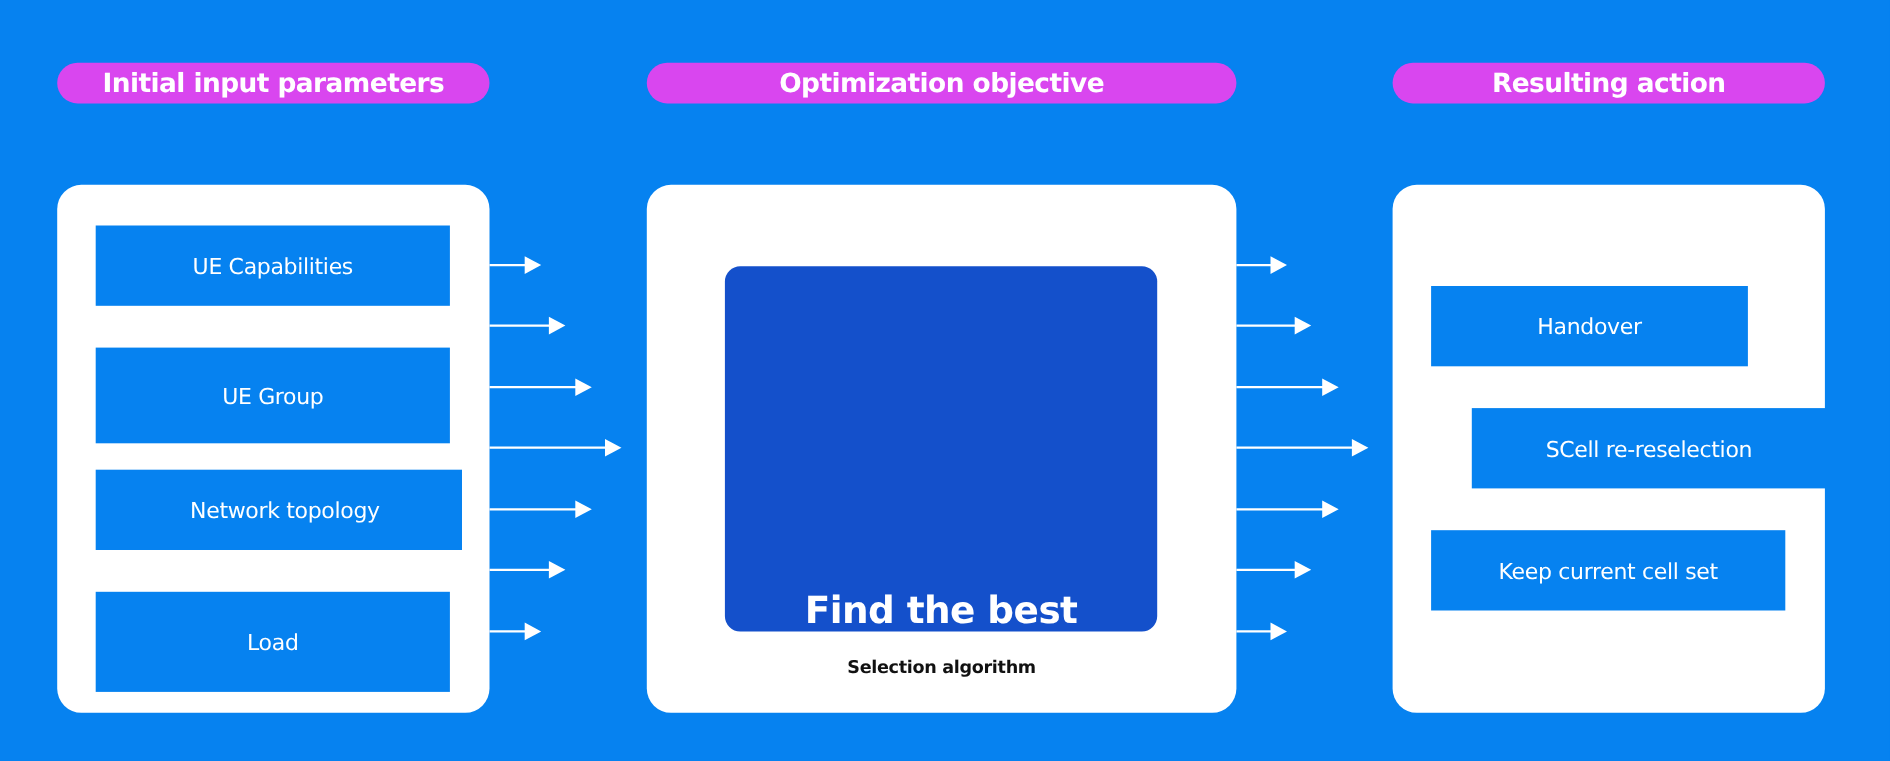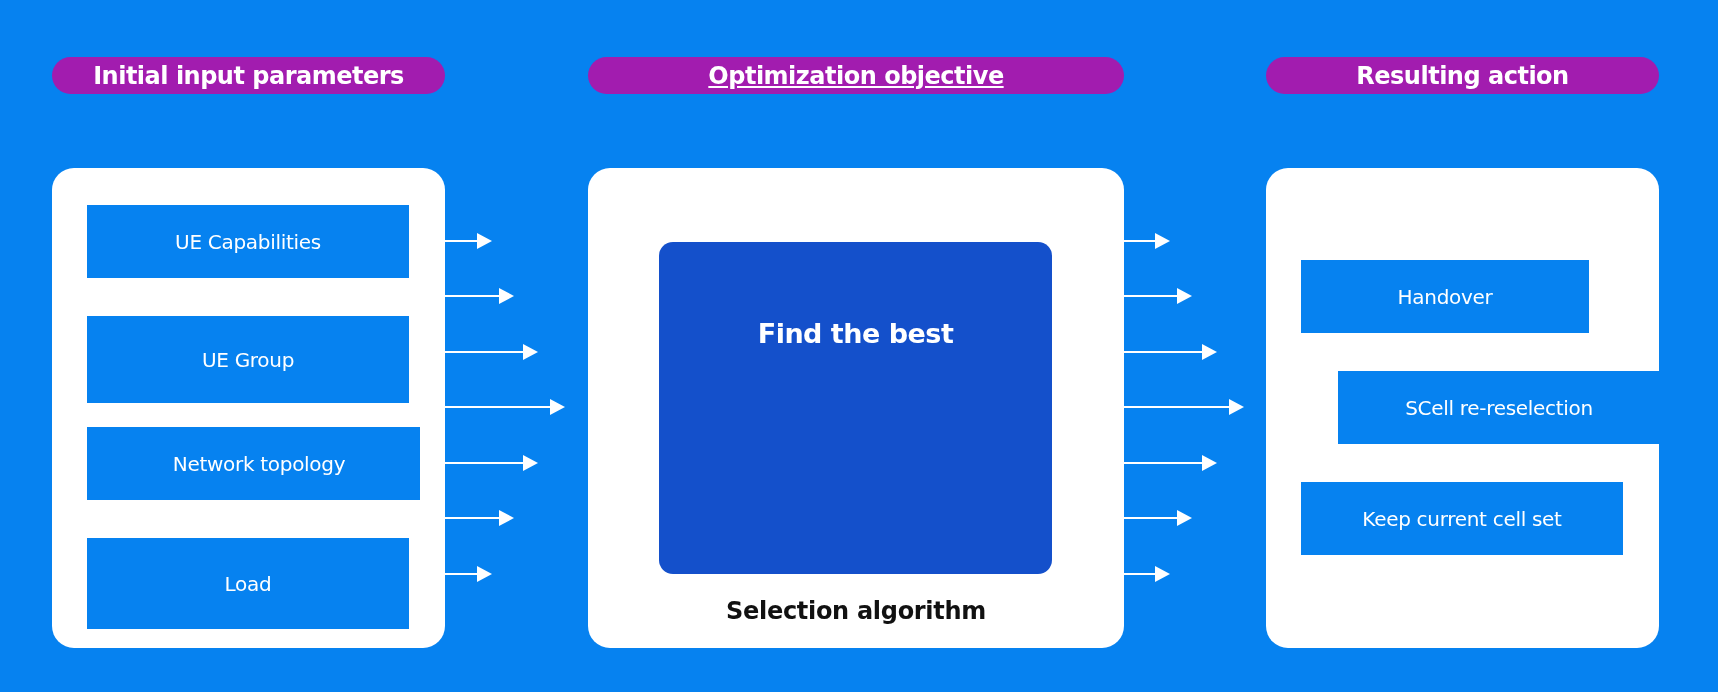--- a/index.html
+++ b/index.html
@@ -1,55 +1,55 @@
 <!DOCTYPE html>
 <html><head>
 <meta charset="utf-8">
 <style>
   html, body { margin:0; padding:0; }
   body {
     width:1718px; height:692px; background:#0682f0; position:relative; overflow:hidden;
     font-family: "DejaVu Sans", "Liberation Sans", sans-serif; color:#fff;
   }
   .pill {
-    position:absolute; top:57px; height:37px; border-radius:19px; background:#a21caf;
+    position:absolute; top:57px; height:37px; border-radius:19px; background:#d946ef;
     display:flex; align-items:center; justify-content:center;
     font-weight:bold; font-size:24px; letter-spacing:-0.5px; color:#fff;
   }
   .panel { position:absolute; top:168px; height:480px; background:#fff; border-radius:22px; }
   .box {
     position:absolute; background:#0682f0; display:flex; align-items:center; justify-content:center;
     font-size:20px; color:#fff; letter-spacing:-0.3px;
   }
   .algo {
     position:absolute; left:659px; top:242px; width:393px; height:332px; border-radius:14px; overflow:hidden;
     background:#1450cb;
   }
   .algo-top {
     height:73px; background:#48a8fb; display:flex; align-items:center; justify-content:center;
     font-size:20px; color:#fff; letter-spacing:-0.3px;
   }
   .algo-main {
-    position:absolute; left:0; right:0; top:73px; bottom:0; display:flex; align-items:flex-start; justify-content:center;
-    text-align:center; font-weight:bold; font-size:27px; line-height:37px; color:#fff; letter-spacing:-0.5px;border-radius:22px;
+    position:absolute; left:0; right:0; top:73px; bottom:0; display:flex; align-items:flex-end; justify-content:center;
+    text-align:center; font-weight:bold; font-size:34px; line-height:37px; color:#fff; letter-spacing:-0.5px;border-radius:22px;
   }
   .algo-main span { display:block; }
   .caption {
     position:absolute; left:588px; width:536px; top:597px; text-align:center; font-weight:bold;
-    font-size:24px; color:#111; letter-spacing:-0.3px;
+    font-size:16px; color:#111; letter-spacing:-0.3px;
   }
   .arrows { position:absolute; left:0; top:0; width:1718px; height:692px; pointer-events:none; }
 </style>
 </head>
 <body>
 
 <div class="pill" style="left:52px; width:393px;">
   <span>Initial input parameters</span>
 </div>
-<div class="pill" style="left:588px; width:536px;text-decoration:underline;">
+<div class="pill" style="left:588px; width:536px;">
   <span>Optimization objective</span>
 </div>
 <div class="pill" style="left:1266px; width:393px;">
   <span>Resulting action</span>
 </div>
 
 <div class="panel" style="left:52px; width:393px;"></div>
 <div class="box" style="left:87px; top:205px; width:322px; height:73px;">
   <span>UE Capabilities</span>
 </div>

